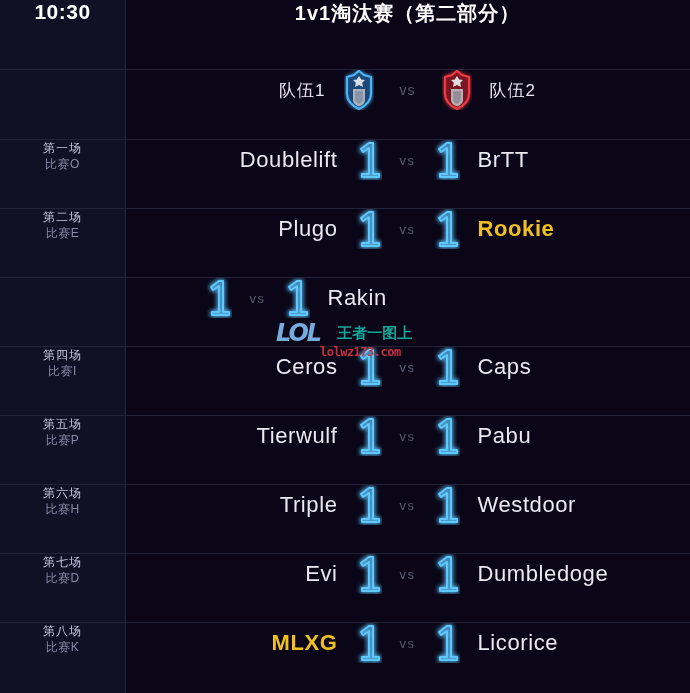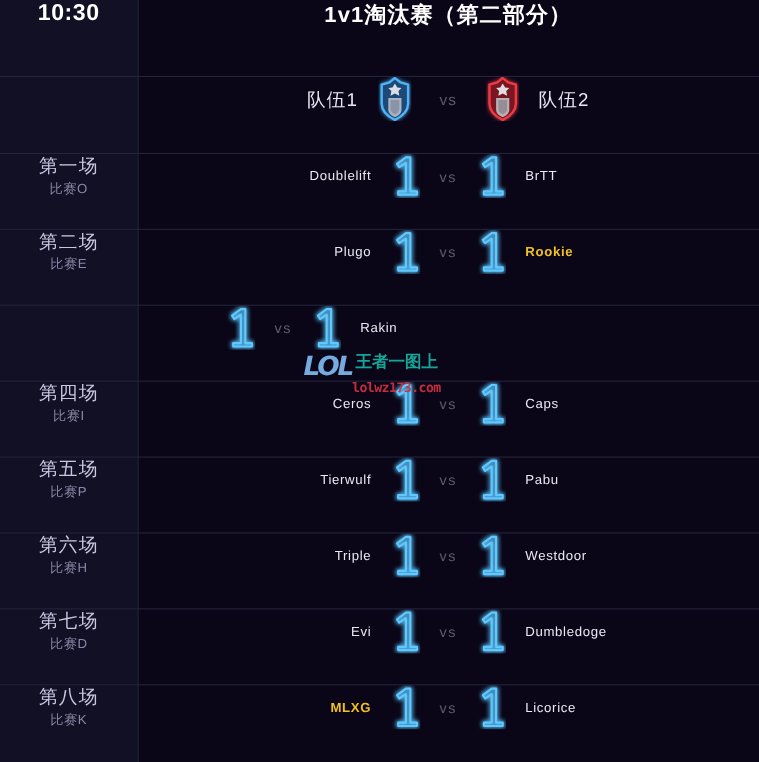--- a/index.html
+++ b/index.html
@@ -118,39 +118,39 @@
     color: #5a5a70;
     font-size: 14px;
     letter-spacing: 1px;
     padding: 0 8px;
   }
 
   
   .row-match { height: 69px; }
   .match-label {
     color: #c8c6e0;
-    font-size: 17px;
+    font-size: 12px;
     letter-spacing: 1px;
     line-height: 1.35;
   }
   .match-sub {
     color: #8a88a8;
     font-size: 12px;
     letter-spacing: 0.5px;
     line-height: 1.45;
   }
 
   .matchup {
     display: flex;
     align-items: center;
     justify-content: center;
     width: 100%;
   }
   .p-name {
-    font-size: 12px;
+    font-size: 22px;
     color: #e9e9f2;
     letter-spacing: 0.6px;
     white-space: nowrap;
   }
   .p-name.win {
     color: #f0c020;
     font-weight: bold;
   }
   .p-left {
     width: 175px;
@@ -187,22 +187,22 @@
     left: 276px;
     top: 322px;
     z-index: 6;
     pointer-events: none;
     display: flex;
     flex-direction: column;
     width: 152px;
   }
   .wm-top {
     display: flex;
-    align-items: flex-start;
-    gap: 3px;
+    align-items: center;
+    gap: 17px;
   }
   .wm-lol {
     font-family: "DejaVu Sans", sans-serif;
     font-size: 24px;
     font-weight: bold;
     font-style: italic;
     color: #7fb9ef;
     letter-spacing: -2px;
     line-height: 0.95;
     opacity: 0.92;

